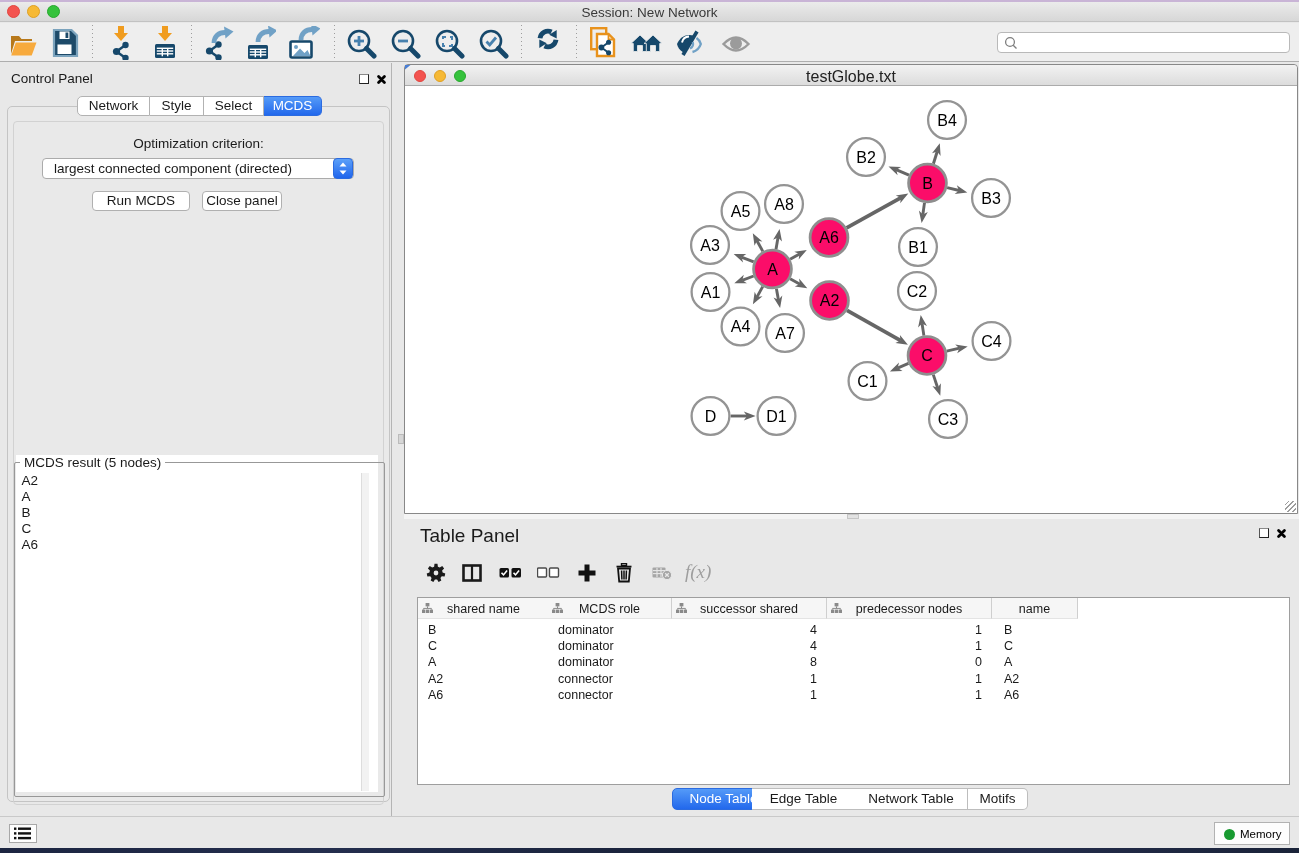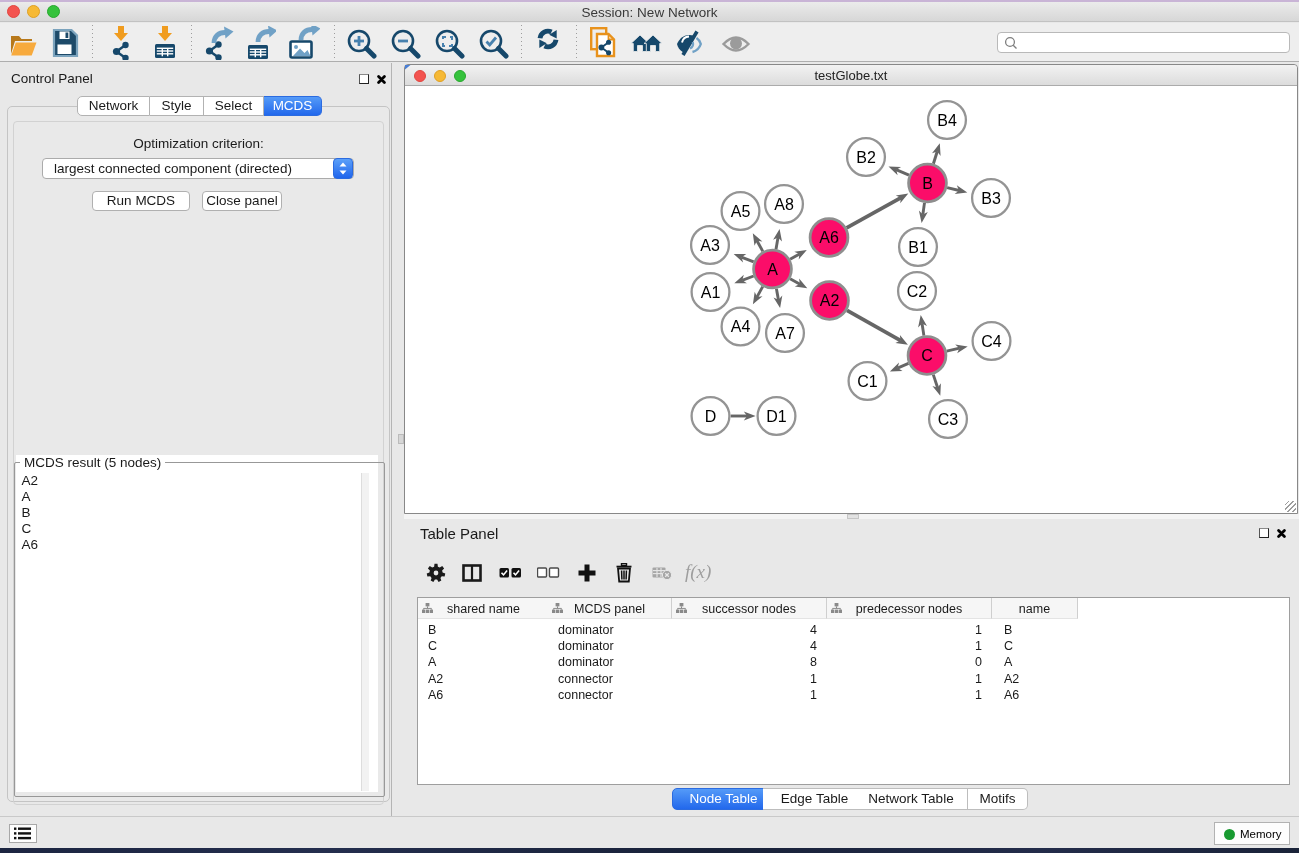--- a/index.html
+++ b/index.html
@@ -29,28 +29,28 @@
 #cp-select .cap{position:absolute;right:0;top:-1px;width:20px;height:21px;border-radius:4px;background:linear-gradient(#5ba0f9,#2065ec);border:1px solid #2b6be0}
 .btn{position:absolute;height:20px;background:#fff;border:1px solid #b0b0b0;border-radius:4px;text-align:center;line-height:18px;font-size:13.5px}
 #groupbox{left:14px;top:462px;width:371px;height:335px;border:1px solid #989898;border-radius:2px}
 #grouplabel{left:20px;top:455px;background:#fff;padding:0 4px;font-size:13.5px}
 #mcds-list{left:15.5px;top:455px;width:362px;height:337px;background:#fff;font-size:13.5px;line-height:16px;padding:18px 0 0 6px}
 #mcds-scroll{left:361px;top:473px;width:8px;height:318px;background:#f2f2f2;border-left:1px solid #ddd}
 #cp-border{left:391px;top:63px;width:1px;height:753px;background:#b4b4b4}
 
 #gwin{left:404px;top:64px;width:894px;height:450px;background:#fff;border:1px solid #888;border-radius:4px 4px 0 0}
 #gtitle{position:absolute;left:0;top:0;width:892px;height:21px;background:linear-gradient(#f2f2f2,#dcdcdc);border-bottom:1px solid #ababab;border-radius:4px 4px 0 0}
-#gtitle .title{position:absolute;left:0;right:0;top:3px;text-align:center;font-size:13px;color:#222}
+#gtitle .title{position:absolute;left:0;right:0;top:3px;text-align:center;font-size:16px;color:#222}
 #grip{position:absolute;right:1px;bottom:1px;width:11px;height:11px;background:
   repeating-linear-gradient(135deg,transparent 0,transparent 2.2px,#9d9d9d 2.2px,#9d9d9d 3.4px)}
 #splitv{left:398px;top:434px;width:6px;height:10px;background:#d6d6d6;border:1px solid #bbb}
 #splith{left:847px;top:514px;width:12px;height:5px;background:#e2e2e2;border:1px solid #c6c6c6}
 #gstrip{left:404px;top:514px;width:895px;height:5px;background:#f4f4f4}
 
-#tp-title{left:420px;top:525px;font-size:15px}
+#tp-title{left:420px;top:525px;font-size:19px}
 #tbl{left:417px;top:597px;width:873px;height:188px;background:#fff;border:1px solid #9e9e9e}
 .th{position:absolute;top:0;height:21px;background:#f6f6f6;border-right:1px solid #cfcfcf;border-bottom:1px solid #e4e4e4}
 .th .lbl{position:absolute;top:4px;width:100%;text-align:center;font-size:12.5px;color:#1a1a1a}
 .trow{position:absolute;left:0;width:871px;height:16.2px;font-size:12.5px}
 .trow span{position:absolute;top:1px}
 
 #btabs{left:672px;top:788px;height:22px}
 .btab{position:absolute;top:0;height:22px;background:#fff;border:1px solid #bdbdbd;border-left:none;text-align:center;line-height:20px;font-size:13.5px}
 .btab.first{border-left:1px solid #bdbdbd;border-radius:5px 0 0 5px}
 .btab.last{border-radius:0 5px 5px 0}
@@ -378,34 +378,34 @@
         <line x1="5.5" y1="3.4" x2="5.5" y2="5.4" stroke="#8a8a8a" stroke-width="1"></line>
         <line x1="1.6" y1="5.4" x2="9.4" y2="5.4" stroke="#8a8a8a" stroke-width="1"></line>
         <line x1="1.6" y1="5.4" x2="1.6" y2="6.6" stroke="#8a8a8a" stroke-width="1"></line>
         <line x1="9.4" y1="5.4" x2="9.4" y2="6.6" stroke="#8a8a8a" stroke-width="1"></line>
         <rect x="0" y="6.6" width="3.3" height="3.4" fill="#8a8a8a"></rect>
         <rect x="3.9" y="6.6" width="3.3" height="3.4" fill="#8a8a8a"></rect>
         <rect x="7.8" y="6.6" width="3.3" height="3.4" fill="#8a8a8a"></rect>
       </svg>
     </div>
     <div class="th" style="left:130px;width:124px">
-      <div class="lbl">MCDS panel</div>
+      <div class="lbl">MCDS role</div>
       <svg class="ticon" style="left:4px;top:5px" width="11" height="10" viewBox="0 0 11 10">
         <rect x="3.6" y="0" width="3.8" height="3.4" fill="#8a8a8a"></rect>
         <line x1="5.5" y1="3.4" x2="5.5" y2="5.4" stroke="#8a8a8a" stroke-width="1"></line>
         <line x1="1.6" y1="5.4" x2="9.4" y2="5.4" stroke="#8a8a8a" stroke-width="1"></line>
         <line x1="1.6" y1="5.4" x2="1.6" y2="6.6" stroke="#8a8a8a" stroke-width="1"></line>
         <line x1="9.4" y1="5.4" x2="9.4" y2="6.6" stroke="#8a8a8a" stroke-width="1"></line>
         <rect x="0" y="6.6" width="3.3" height="3.4" fill="#8a8a8a"></rect>
         <rect x="3.9" y="6.6" width="3.3" height="3.4" fill="#8a8a8a"></rect>
         <rect x="7.8" y="6.6" width="3.3" height="3.4" fill="#8a8a8a"></rect>
       </svg>
     </div>
     <div class="th" style="left:254px;width:155px">
-      <div class="lbl">successor nodes</div>
+      <div class="lbl">successor shared</div>
       <svg class="ticon" style="left:4px;top:5px" width="11" height="10" viewBox="0 0 11 10">
         <rect x="3.6" y="0" width="3.8" height="3.4" fill="#8a8a8a"></rect>
         <line x1="5.5" y1="3.4" x2="5.5" y2="5.4" stroke="#8a8a8a" stroke-width="1"></line>
         <line x1="1.6" y1="5.4" x2="9.4" y2="5.4" stroke="#8a8a8a" stroke-width="1"></line>
         <line x1="1.6" y1="5.4" x2="1.6" y2="6.6" stroke="#8a8a8a" stroke-width="1"></line>
         <line x1="9.4" y1="5.4" x2="9.4" y2="6.6" stroke="#8a8a8a" stroke-width="1"></line>
         <rect x="0" y="6.6" width="3.3" height="3.4" fill="#8a8a8a"></rect>
         <rect x="3.9" y="6.6" width="3.3" height="3.4" fill="#8a8a8a"></rect>
         <rect x="7.8" y="6.6" width="3.3" height="3.4" fill="#8a8a8a"></rect>
       </svg>
@@ -457,21 +457,21 @@
     <div class="trow" style="top:88.80000000000001px">
       <span style="left:10px">A6</span>
       <span style="left:140px">connector</span>
       <span style="left:254px;width:145px;text-align:right">1</span>
       <span style="left:409px;width:155px;text-align:right">1</span>
       <span style="left:586px">A6</span>
     </div>
   </div>
 <div id="btabs" class="abs">
     <div class="btab first sel" style="left:0px;width:103px">Node Table</div>
-    <div class="btab  " style="left:91px;width:104px">Edge Table</div>
+    <div class="btab  " style="left:80px;width:104px">Edge Table</div>
     <div class="btab  " style="left:183px;width:113px">Network Table</div>
     <div class="btab last " style="left:296px;width:60px">Motifs</div>
   </div>
 <div id="sbar-line" class="abs"></div>
 <div id="listbtn" class="abs">
     <svg width="18" height="13" viewBox="0 0 18 13" style="position:absolute;left:4px;top:2px">
       <g fill="#111">
         <rect x="0" y="0.5" width="2.4" height="2.4"></rect>
         <rect x="4" y="0.5" width="13" height="2.4"></rect>
         <rect x="0" y="5.2" width="2.4" height="2.4"></rect>

